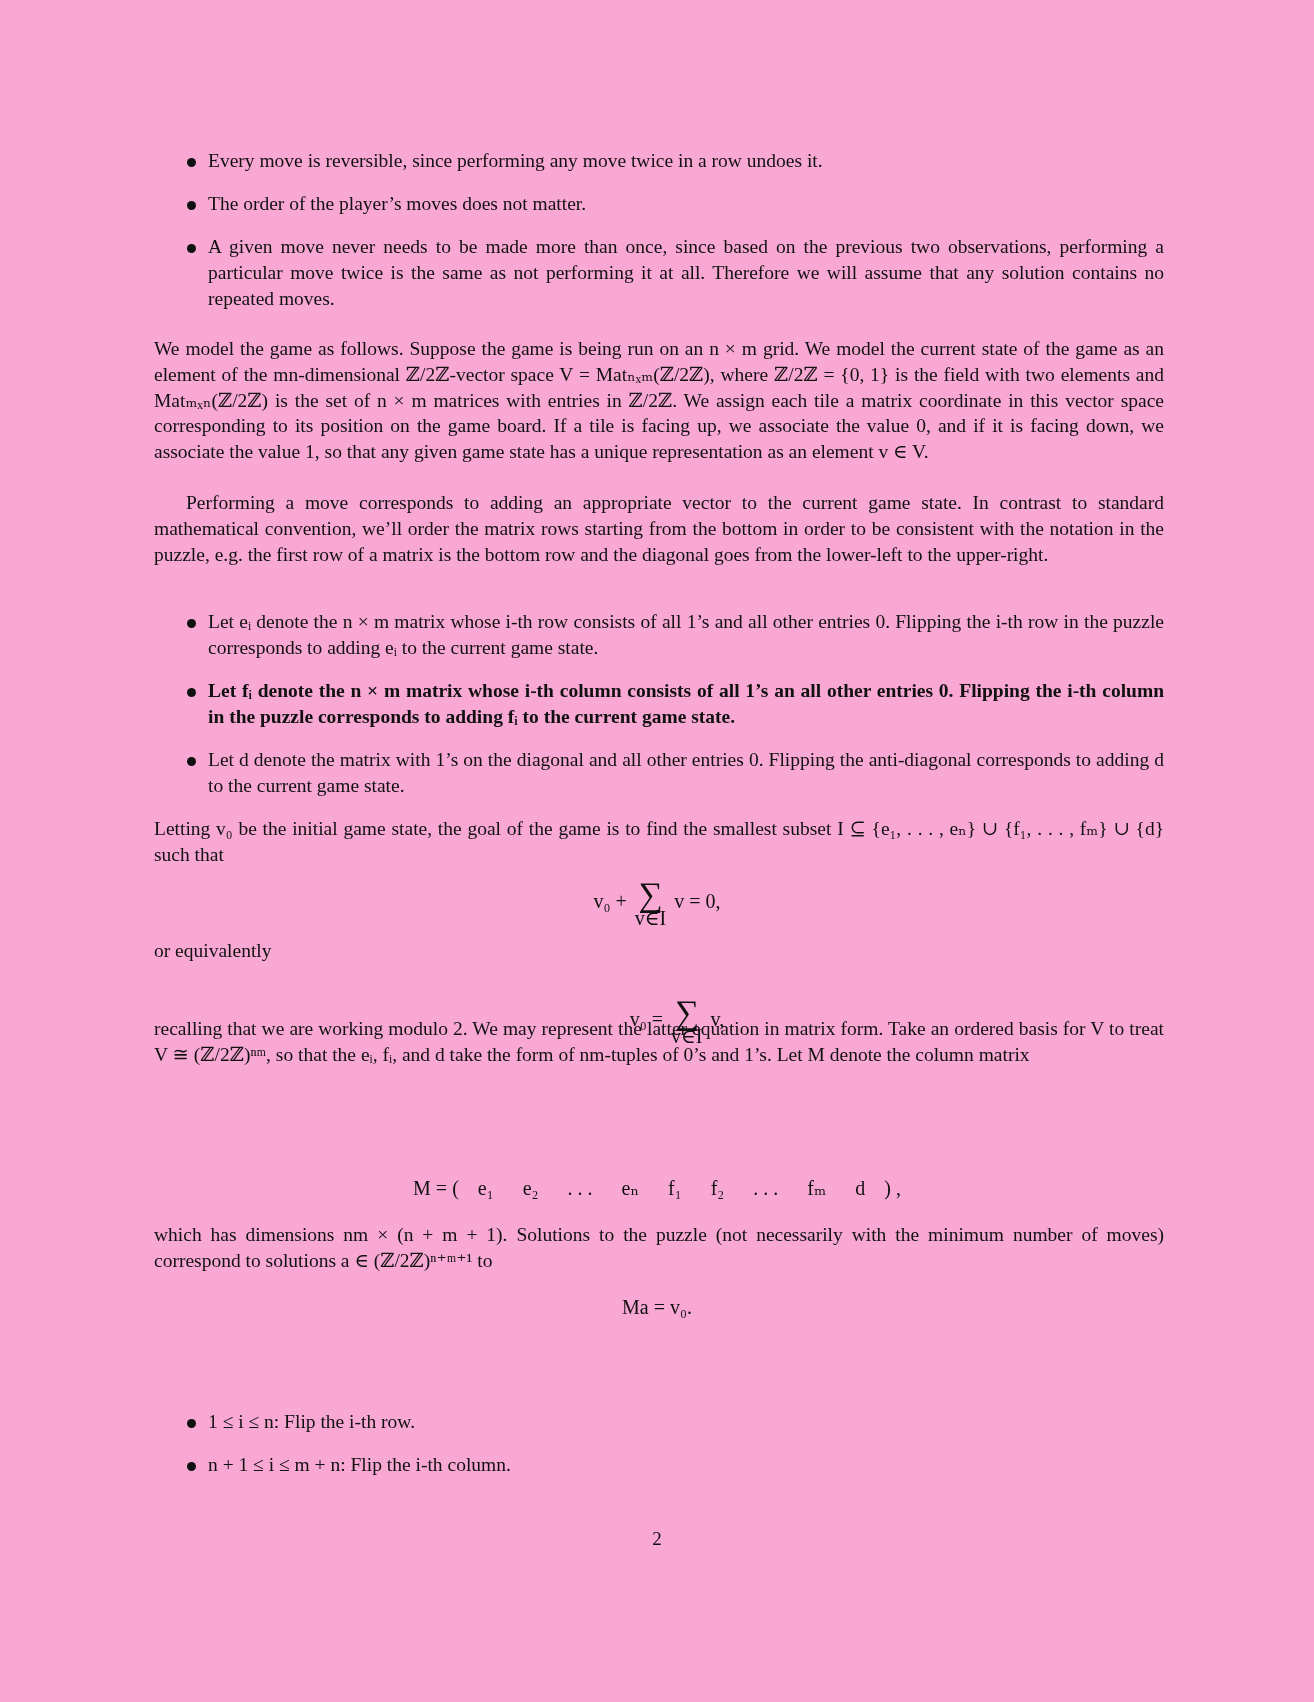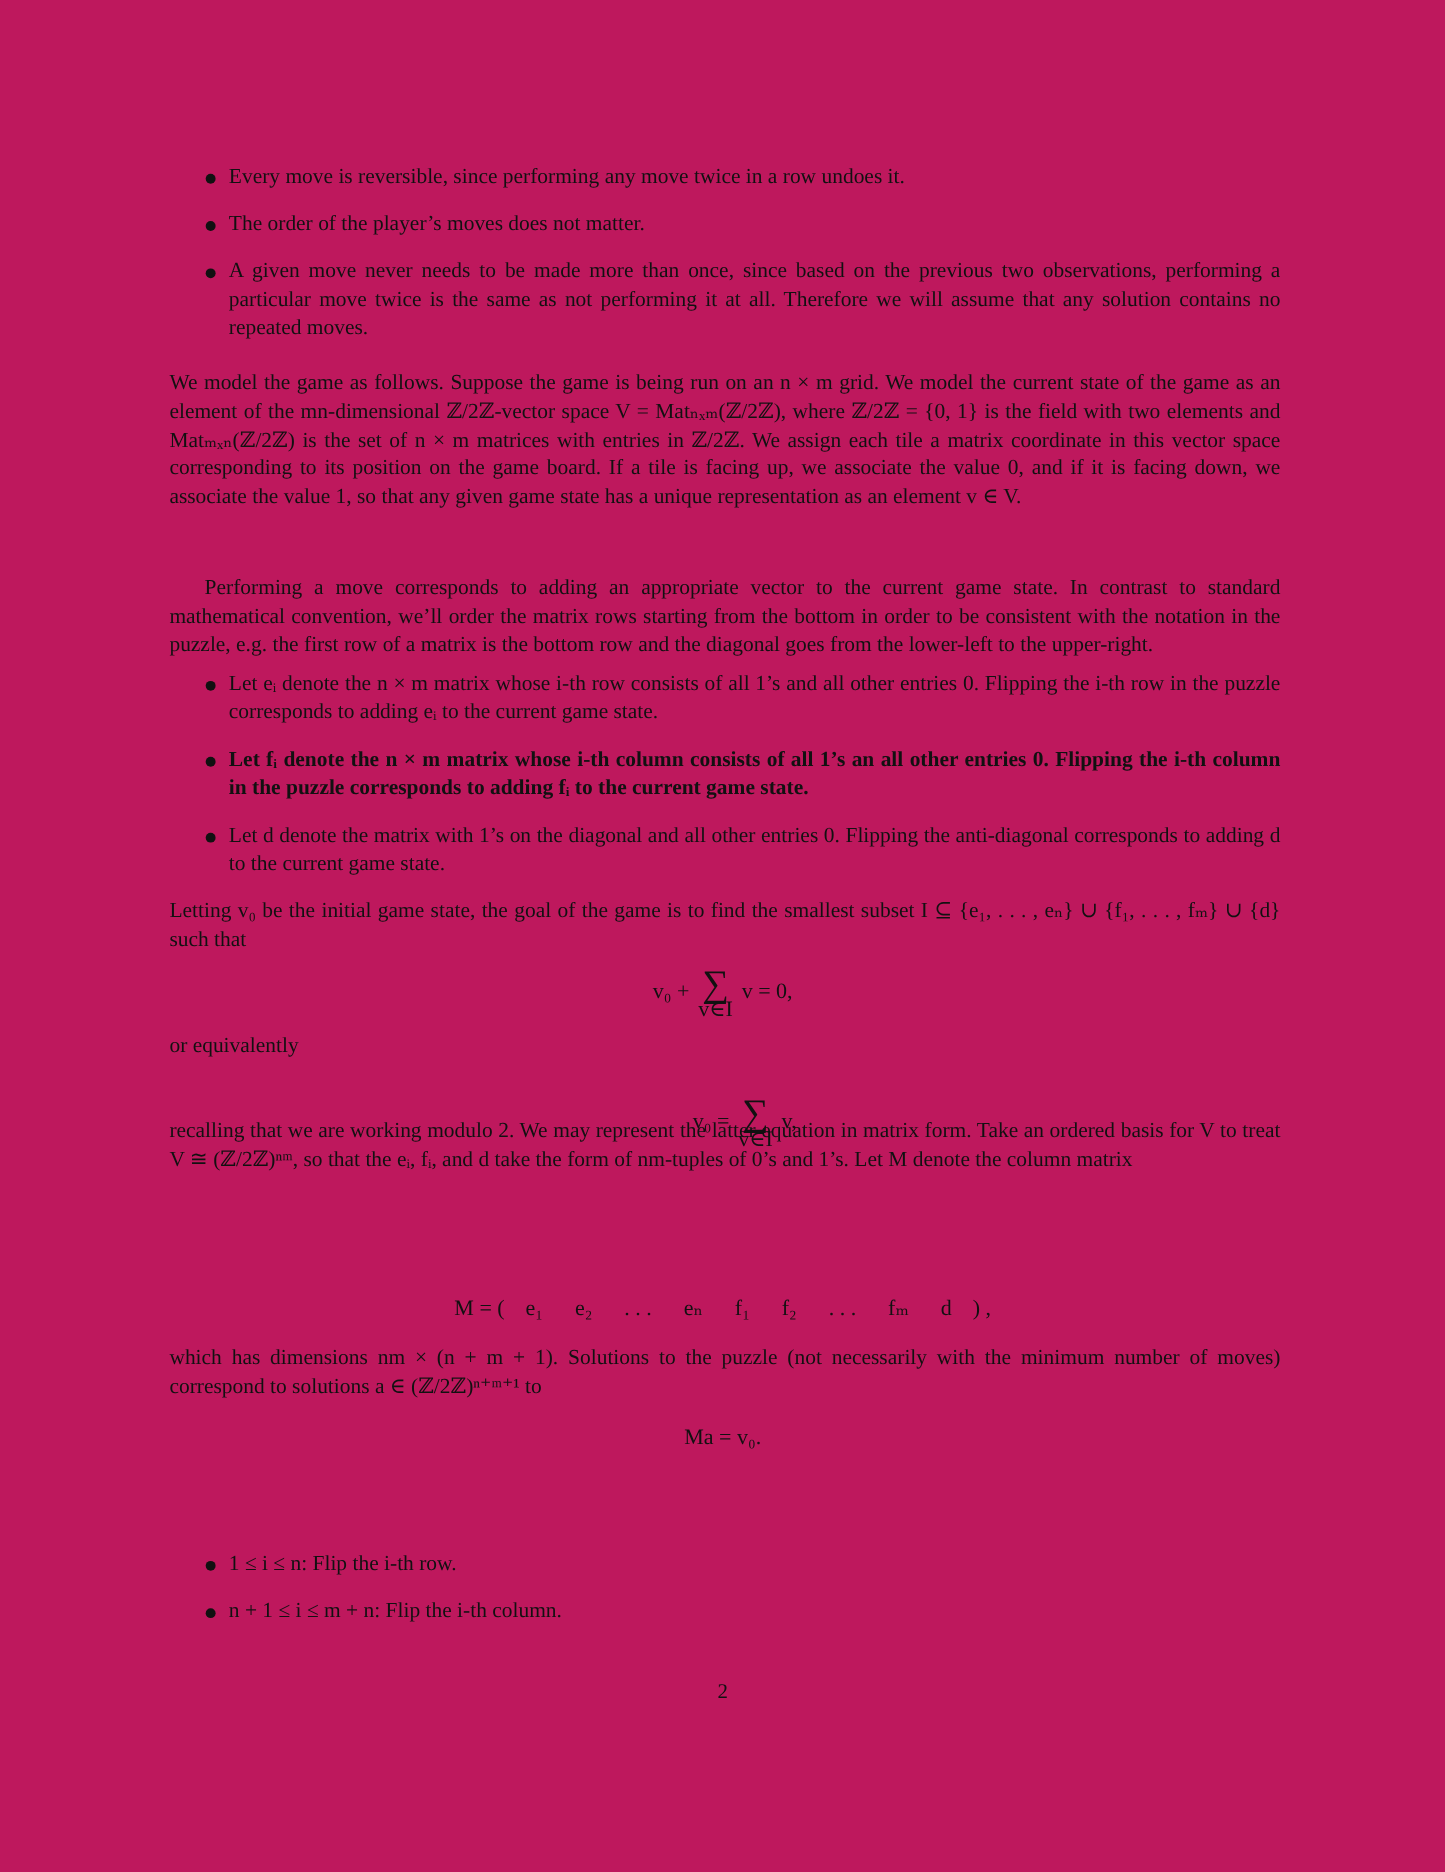--- a/index.html
+++ b/index.html
@@ -1,27 +1,27 @@
 <!DOCTYPE html>
 <html><head>
   <meta charset="utf-8">
   <style>
     html, body { margin: 0; padding: 0; background: #ffffff; }
     body { width: 1314px; height: 1702px; position: relative; overflow: hidden;
            font-family: "DejaVu Serif", "Liberation Serif", serif; color: #111; }
-    .page { position: absolute; left: 0; top: 0; width: 1314px; height: 1702px; background: #be185d; }
+    .page { position: absolute; left: 0; top: 0; width: 1314px; height: 1702px; background: #f9a8d4; }
     .text { position: absolute; left: 154px; width: 1010px; font-size: 19.5px; line-height: 25.8px;
             text-align: justify; font-family: "Liberation Serif", "DejaVu Serif", serif; }
     .bullet { position: absolute; left: 186px; width: 978px; font-size: 19.5px; line-height: 25.8px;
               text-align: justify; font-family: "Liberation Serif", "DejaVu Serif", serif; }
     .bullet .dot { position: absolute; left: 0; top: 0; width: 22px; }
     .bullet .dot::before { content: ""; position: absolute; left: 1px; top: 10px; width: 9px; height: 9px;
                            border-radius: 50%; background: #111; }
     .bullet .body { margin-left: 22px; display: block; }
-    .indent { text-indent: 32px; margin-top: 32px; }
+    .indent { text-indent: 32px; }
     .eq { position: absolute; left: 0; width: 1314px; text-align: center;
           font-family: "Liberation Serif", "DejaVu Serif", serif; font-size: 20px; }
     .eq-inner { display: inline-block; position: relative; }
     .sum { display: inline-flex; flex-direction: column; align-items: center; vertical-align: middle;
            margin: 0 3px; }
     .sum .sym { font-size: 34px; line-height: 30px; }
     .sum .sub { font-size: 20px; line-height: 16px; }
     .m-row span { display: inline-block; margin: 0 12px; }
     .pagenum { position: absolute; top: 1528px; left: 0; width: 1314px; text-align: center;
                font-size: 19px; font-family: "Liberation Serif", "DejaVu Serif", serif; }

